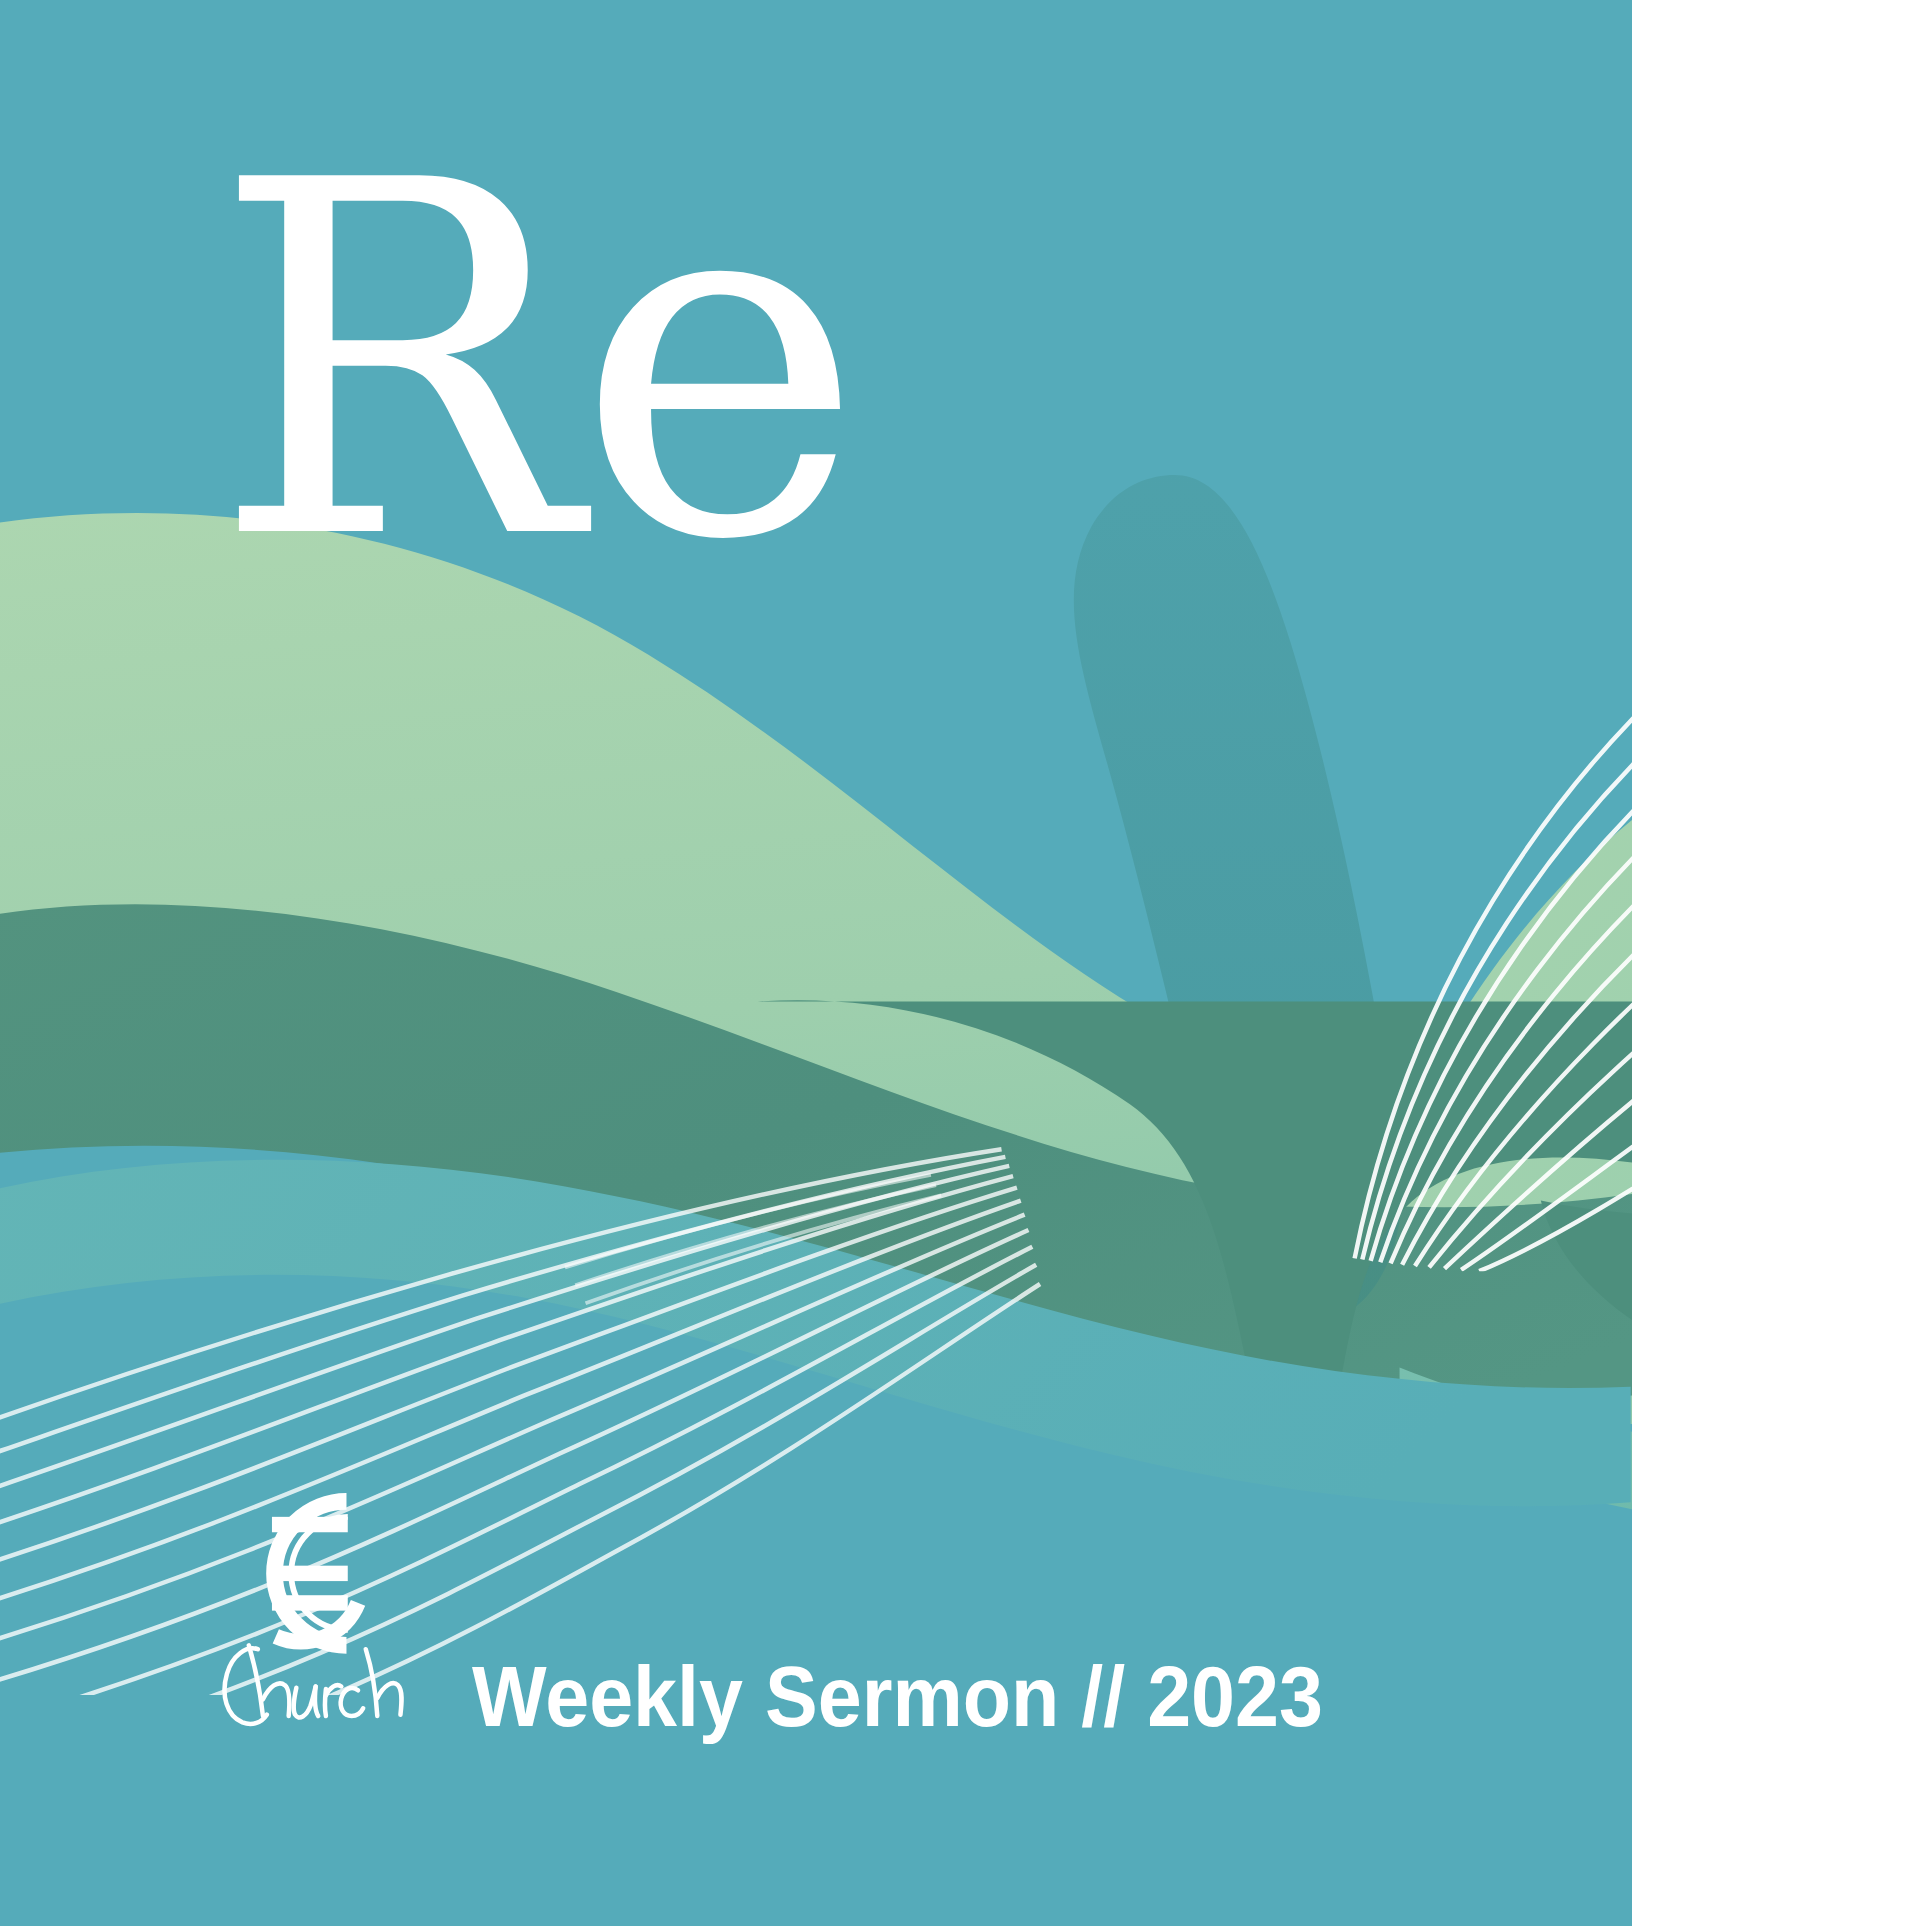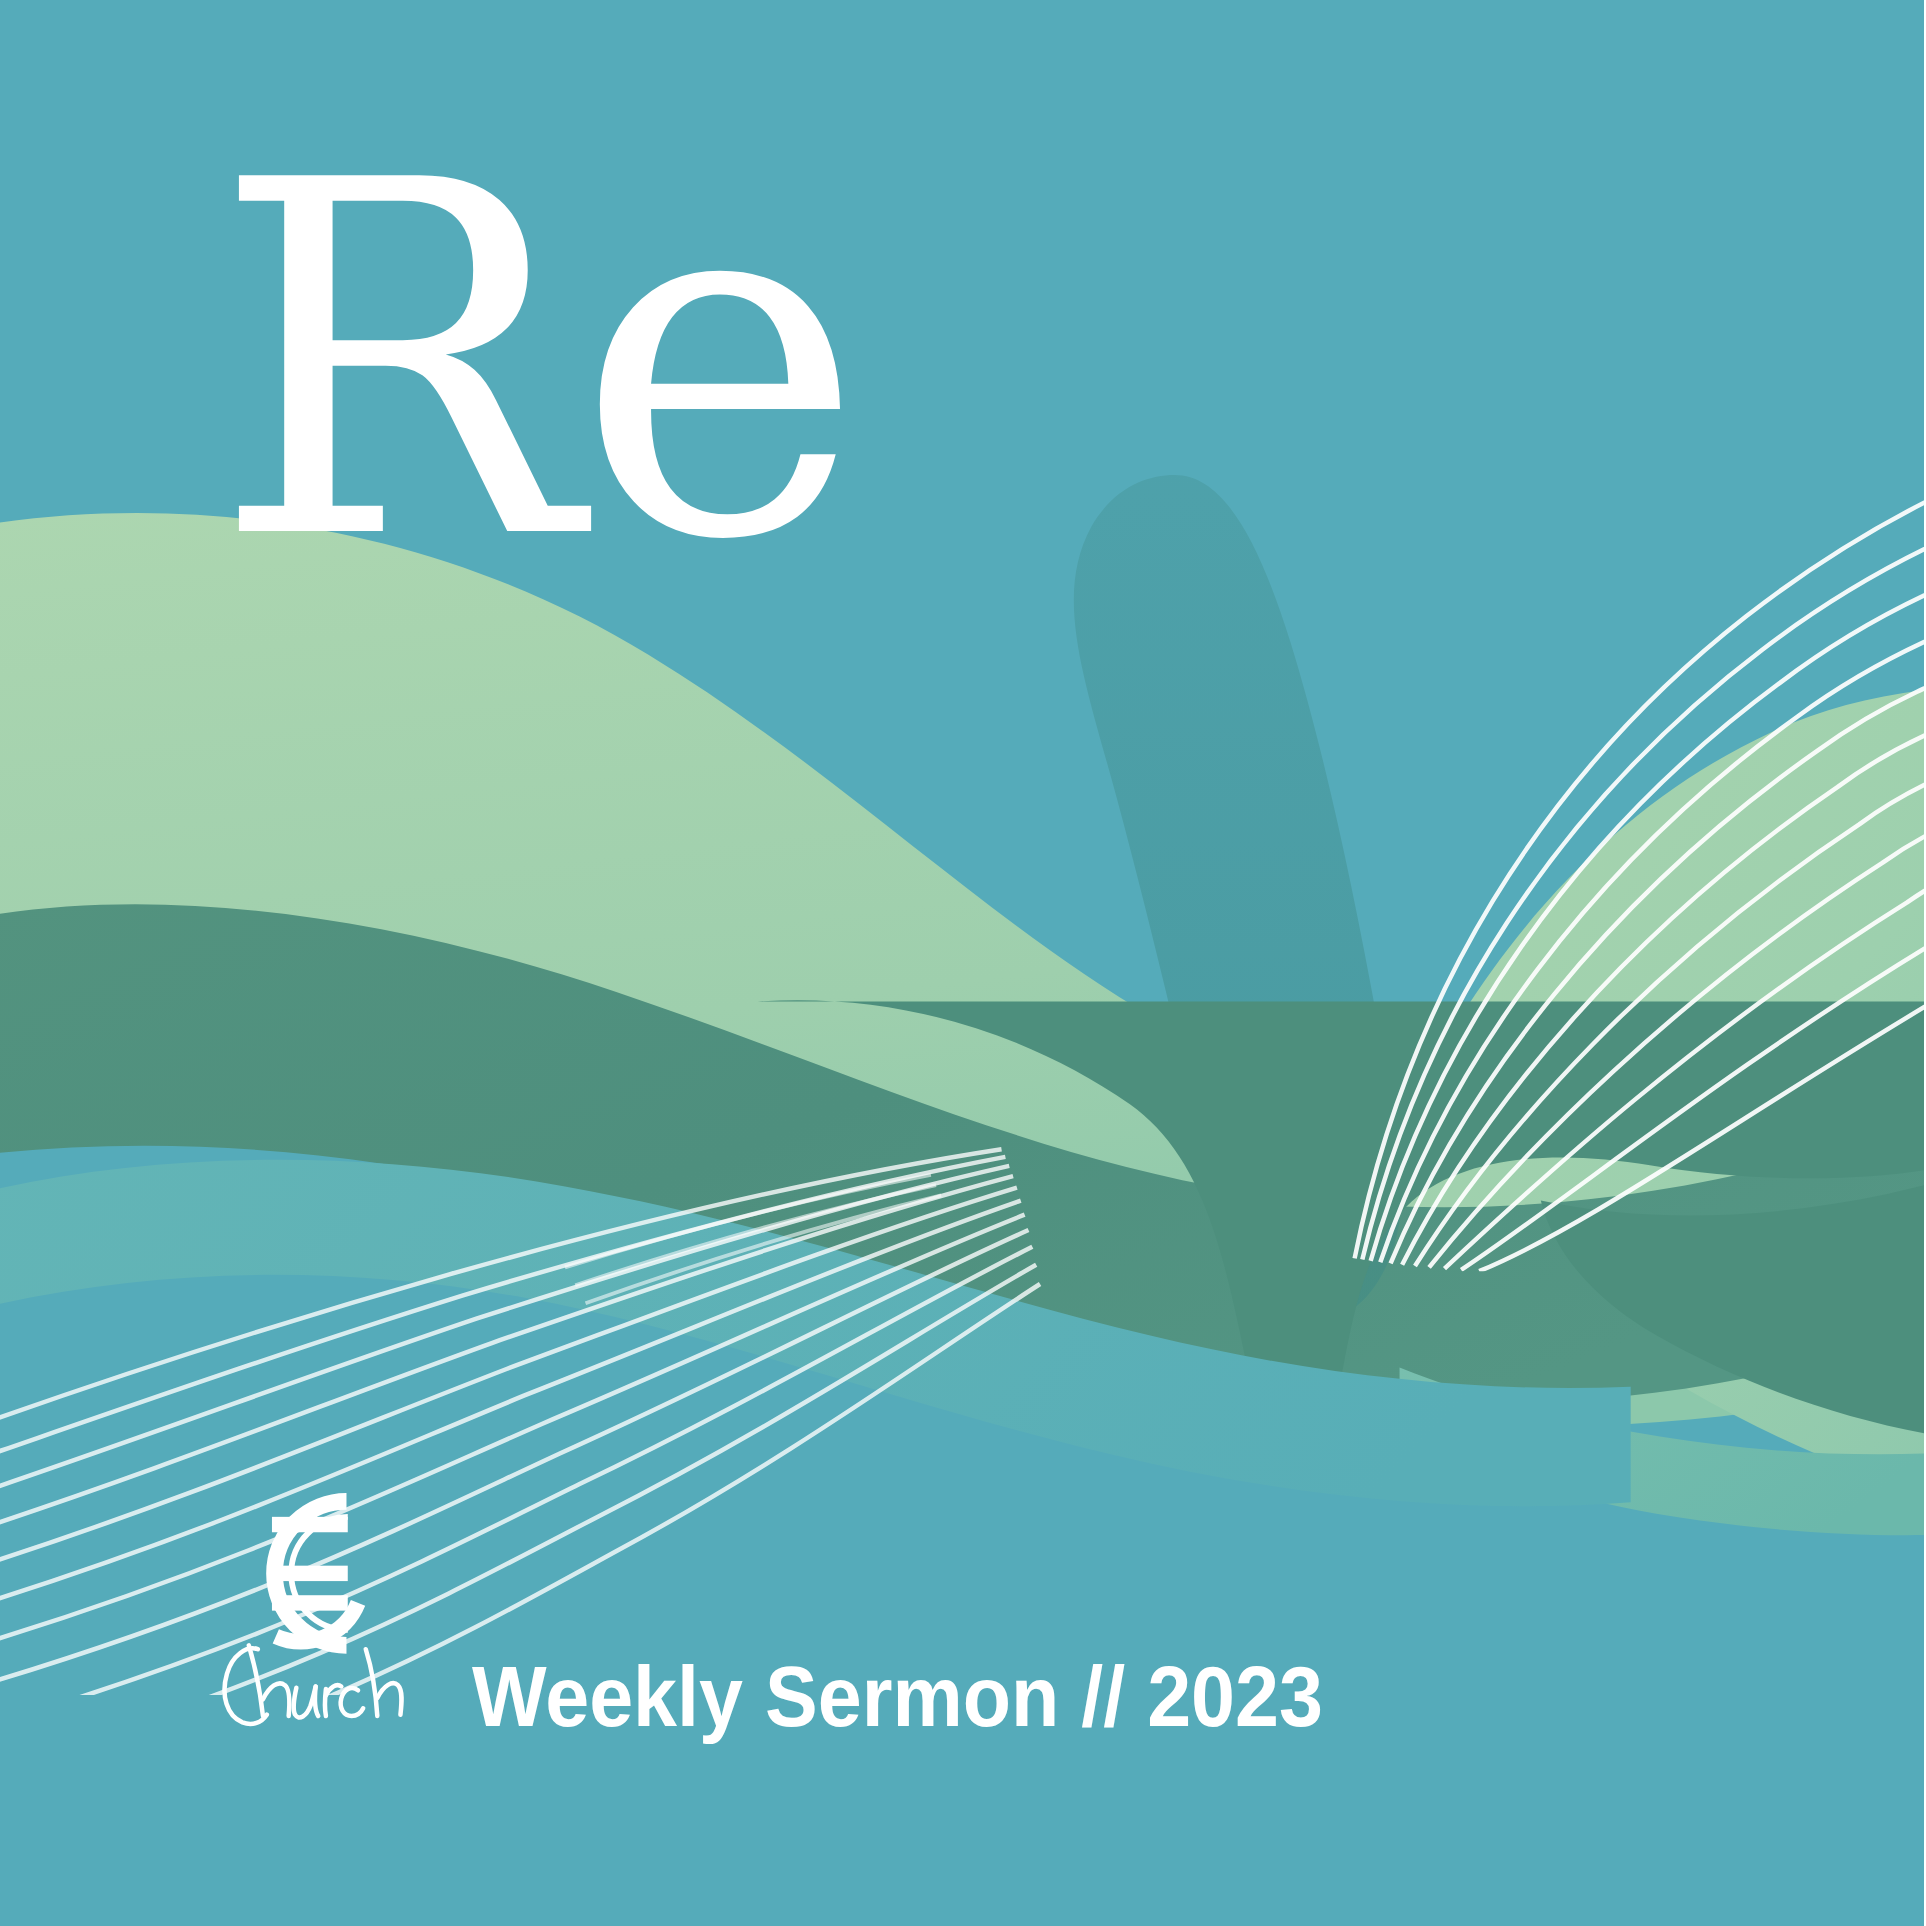--- a/index.html
+++ b/index.html
@@ -3,21 +3,21 @@
 <meta charset="utf-8">
 <title>Relive! Weekly Sermon</title>
 <style>
   html, body {
     margin: 0;
     padding: 0;
     background: #ffffff;
   }
   #artboard {
     position: relative;
-    width: 1924px;
+    width: 1632px;
     height: 1926px;
     overflow: hidden;
     background: #55abba;
     font-family: "Liberation Sans", sans-serif;
   }
   #bg-svg {
     position: absolute;
     inset: 0;
     width: 1926px;
     height: 1926px;

